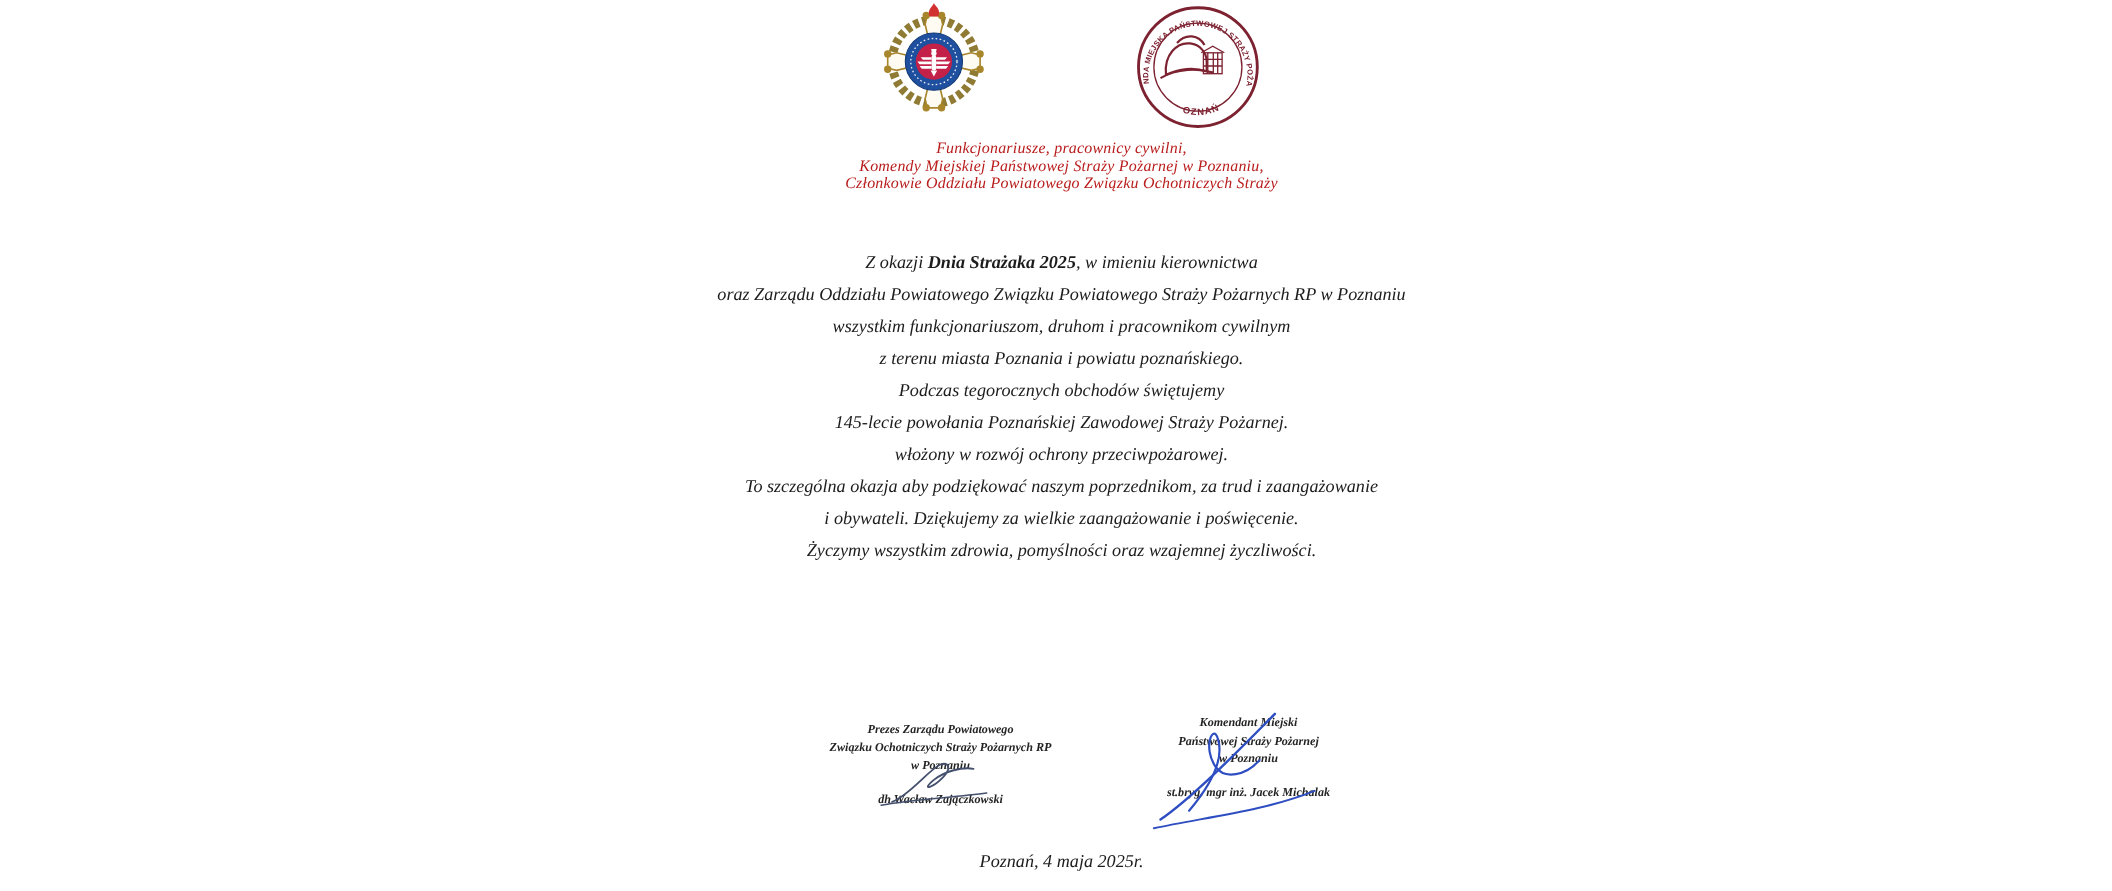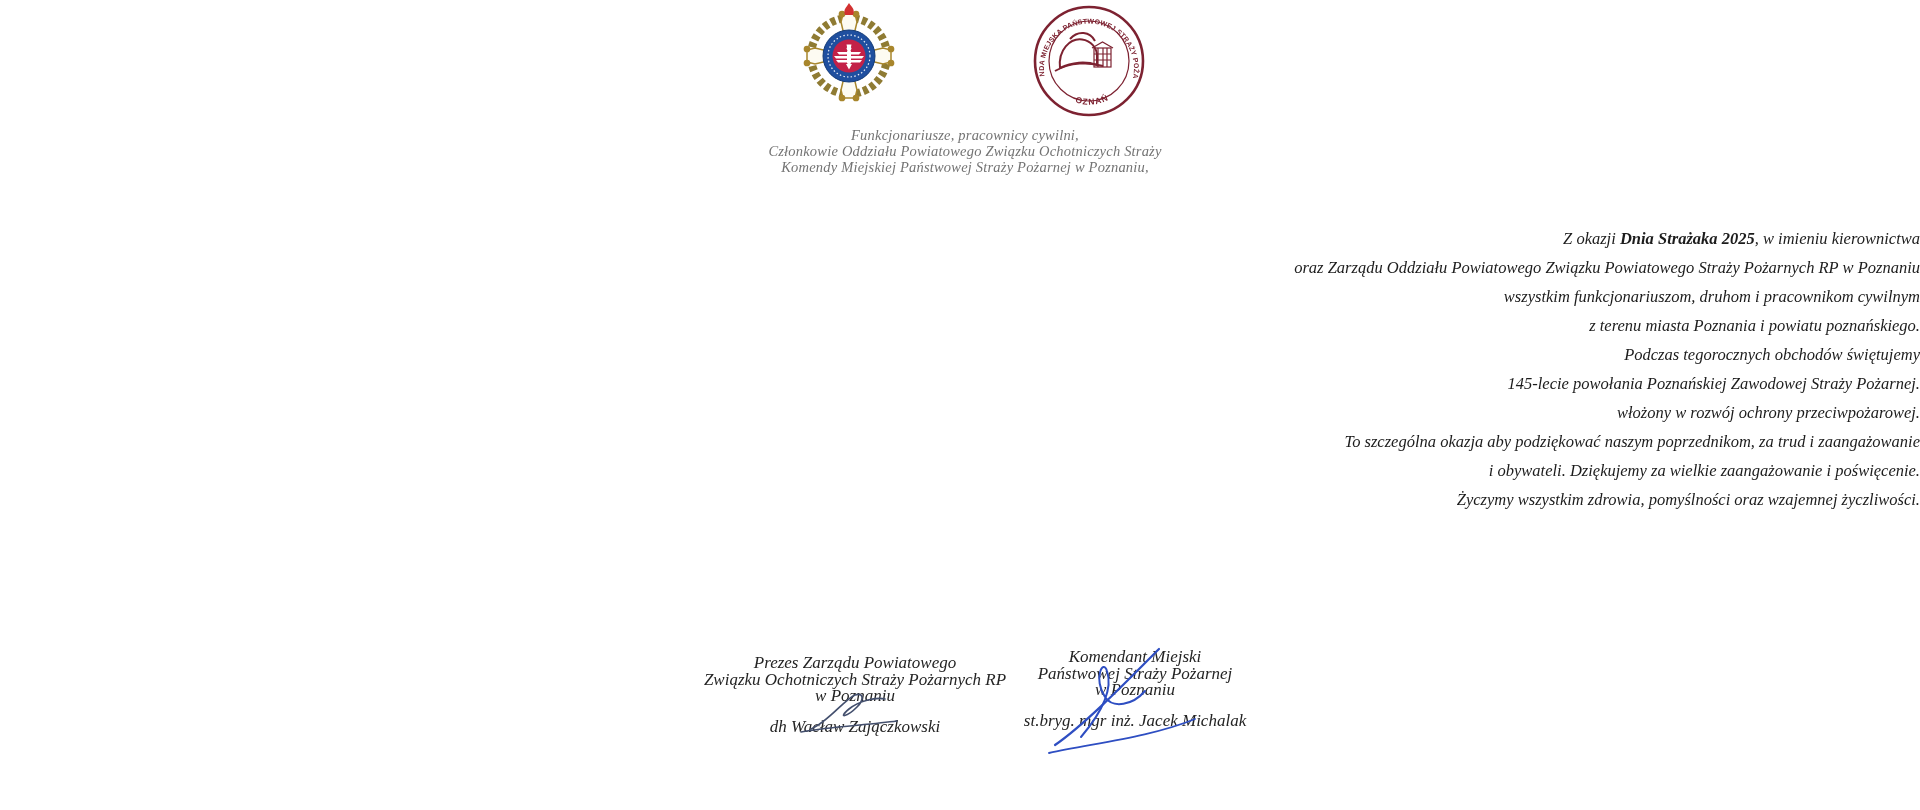--- a/index.html
+++ b/index.html
@@ -6,29 +6,29 @@
   .page{position:relative;width:1920px;height:810px;background:#ffffff;overflow:hidden;
         font-family:"Liberation Serif",serif;}
   .centered-block{position:absolute;left:10px;width:1910px;text-align:center;}
 
   
   .medal{position:absolute;left:793px;top:2px;width:112px;height:108px;}
   .seal{position:absolute;left:1032px;top:4px;width:114px;height:114px;}
 
   
   .salutation{top:128px;font-style:italic;font-size:14.5px;line-height:15.8px;
-              color:#737373;letter-spacing:.2px;}
+              color:#b91c1c;letter-spacing:.2px;}
 
   
-  .body-text{top:224px;font-style:italic;font-size:16.5px;line-height:29px;color:#1c1c1c;text-align:right;}
+  .body-text{top:224px;font-style:italic;font-size:16.5px;line-height:29px;color:#1c1c1c;}
   .body-text .bold{font-weight:bold;}
 
   
-  .sig{position:absolute;text-align:center;font-style:italic;font-size:17px;
-       line-height:16.5px;color:#242424;}
+  .sig{position:absolute;text-align:center;font-style:italic;font-size:11px;
+       line-height:16.5px;color:#242424;font-weight:bold;}
   .sig-left{left:685px;top:655px;width:340px;}
   .sig-right{left:985px;top:649px;width:300px;}
   .sig .name{margin-top:14px;}
   .scribble{position:absolute;pointer-events:none;}
   .scribble-left{left:112px;top:34px;width:105px;height:46px;}
   .scribble-right{left:62px;top:-4px;width:150px;height:112px;}
 
   
   .dateline{top:773px;font-style:italic;font-size:16.5px;color:#1c1c1c;}
 </style>
@@ -99,22 +99,22 @@
     </g>
     <g stroke="#7d2231" fill="none" stroke-width="1.2">
       <rect x="62" y="44" width="17" height="19"></rect>
       <path d="M62,50 h17 M62,56 h17 M66,44 v19 M71,44 v19 M75,44 v19"></path>
       <path d="M60,44 L70.5,38 L81,44"></path>
     </g>
   </svg>
 
   <div class="centered-block salutation">
     <div>Funkcjonariusze, pracownicy cywilni,</div>
+    <div>Komendy Miejskiej Państwowej Straży Pożarnej w Poznaniu,</div>
     <div>Członkowie Oddziału Powiatowego Związku Ochotniczych Straży</div>
-    <div>Komendy Miejskiej Państwowej Straży Pożarnej w Poznaniu,</div>
   </div>
 
   <div class="centered-block body-text">
     <div><span>Z okazji </span><span class="bold">Dnia Strażaka 2025</span><span>, w imieniu kierownictwa</span></div>
     <div>oraz Zarządu Oddziału Powiatowego Związku Powiatowego Straży Pożarnych RP w Poznaniu</div>
     <div>wszystkim funkcjonariuszom, druhom i pracownikom cywilnym</div>
     <div>z terenu miasta Poznania i powiatu poznańskiego.</div>
     <div>Podczas tegorocznych obchodów świętujemy</div>
     <div>145-lecie powołania Poznańskiej Zawodowej Straży Pożarnej.</div>
     <div>włożony w rozwój ochrony przeciwpożarowej.</div>
@@ -139,14 +139,15 @@
     <div>Państwowej Straży Pożarnej</div>
     <div>w Poznaniu</div>
     <svg class="scribble scribble-right" viewBox="0 0 150 112">
       <path d="M8,100 C40,78 88,28 112,4" fill="none" stroke="#2e4ec2" stroke-width="2.2" stroke-linecap="round"></path>
       <path d="M34,92 C56,66 66,44 60,26 C56,13 46,34 58,52 C66,64 86,60 98,46" fill="none" stroke="#2e4ec2" stroke-width="2" stroke-linecap="round"></path>
       <path d="M2,108 C48,98 104,92 148,74" fill="none" stroke="#2e4ec2" stroke-width="1.8" stroke-linecap="round"></path>
     </svg>
     <div class="name">st.bryg. mgr inż. Jacek Michalak</div>
   </div>
 
+  <div class="centered-block dateline">Poznań, 4 maja 2025r.</div>
 
 </div>
 
 </body></html>

